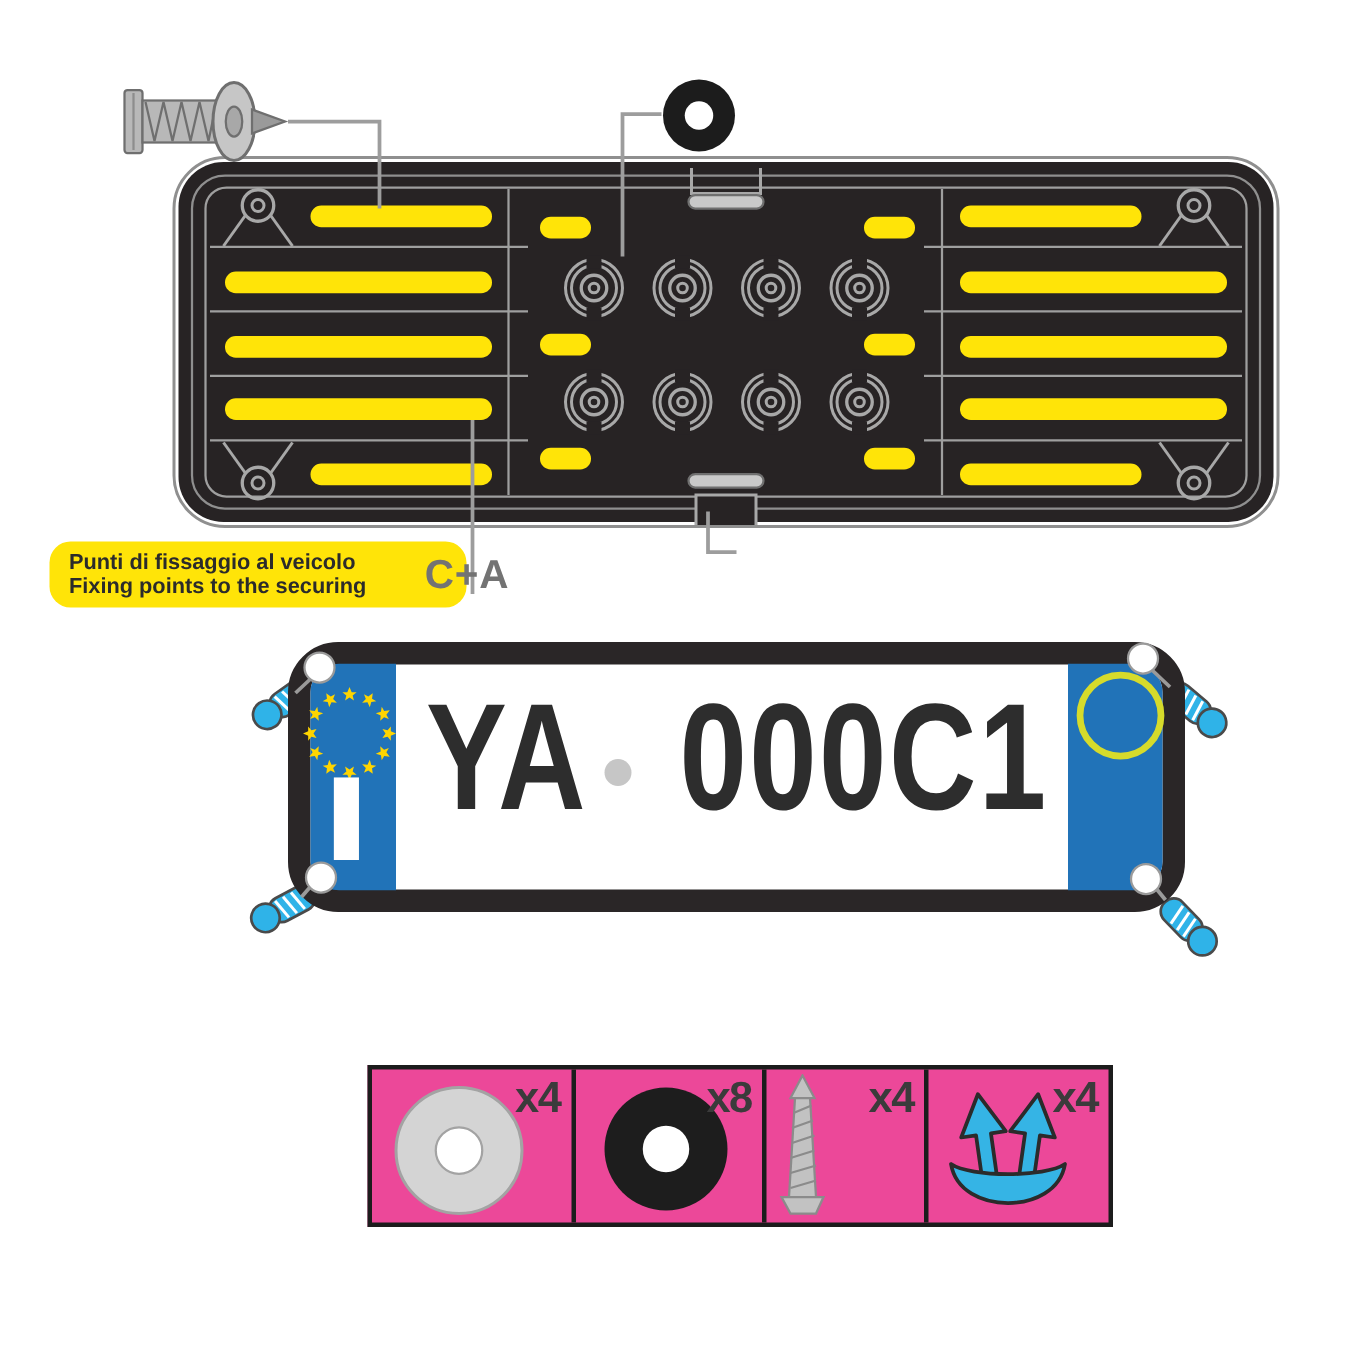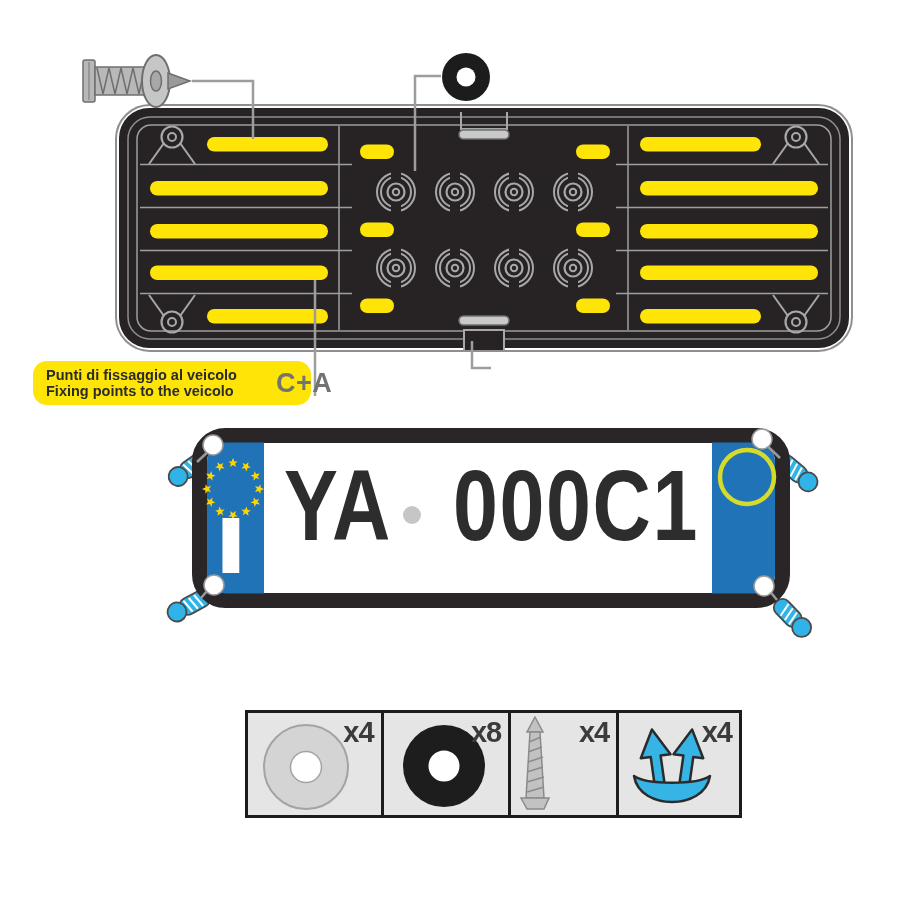--- a/index.html
+++ b/index.html
@@ -22,21 +22,21 @@
   .plate-right{position:absolute;left:453px;top:455px;font-size:101px;line-height:101px;font-weight:bold;color:#2d2d2d;transform:scaleX(0.80);transform-origin:left top;letter-spacing:2px;}
   .plate-dot{position:absolute;left:403px;top:506px;width:18px;height:18px;border-radius:50%;background:#c6c6c6;}
   .country-letter{
     position:absolute;left:214px;top:506px;width:34px;text-align:center;
     font-size:80px;line-height:80px;font-weight:bold;color:#ffffff;
     transform:scaleX(1.45);transform-origin:center top;
   }
   
   .parts-box{
     position:absolute;left:245px;top:710px;width:497px;height:108px;
-    border:3px solid #1c1c1c;box-sizing:border-box;display:flex;background:#e5e5e5;
+    border:3px solid #1c1c1c;box-sizing:border-box;display:flex;background:#ec4899;
   }
   .part-cell{position:relative;height:100%;box-sizing:border-box;}
   .part-cell + .part-cell{border-left:3px solid #1c1c1c;}
   .c1{width:27.0%;} .c2{width:26.0%;} .c3{width:22.0%;} .c4{width:25.0%;}
   .qty{
     position:absolute;top:3px;right:7px;font-size:29px;font-weight:bold;color:#3b3b3b;letter-spacing:-1px;
   }
   .part-icon{position:absolute;}
 </style>
 </head>
@@ -224,21 +224,21 @@
         <circle cx="214" cy="585" r="10"></circle>
         <circle cx="762" cy="439" r="10"></circle>
         <circle cx="764" cy="586" r="10"></circle>
       </g>
     </g>
   </svg>
 
   <div class="fix-label">
     <div class="lines">
       <div>Punti di fissaggio al veicolo</div>
-      <div>Fixing points to the veicolo</div>
+      <div>Fixing points to the securing</div>
     </div>
     <span class="code">C+A</span>
   </div>
 
 
   <span class="country-letter">I</span>
   <span class="plate-left">YA</span>
   <div class="plate-dot"></div>
   <span class="plate-right">000C1</span>
 

